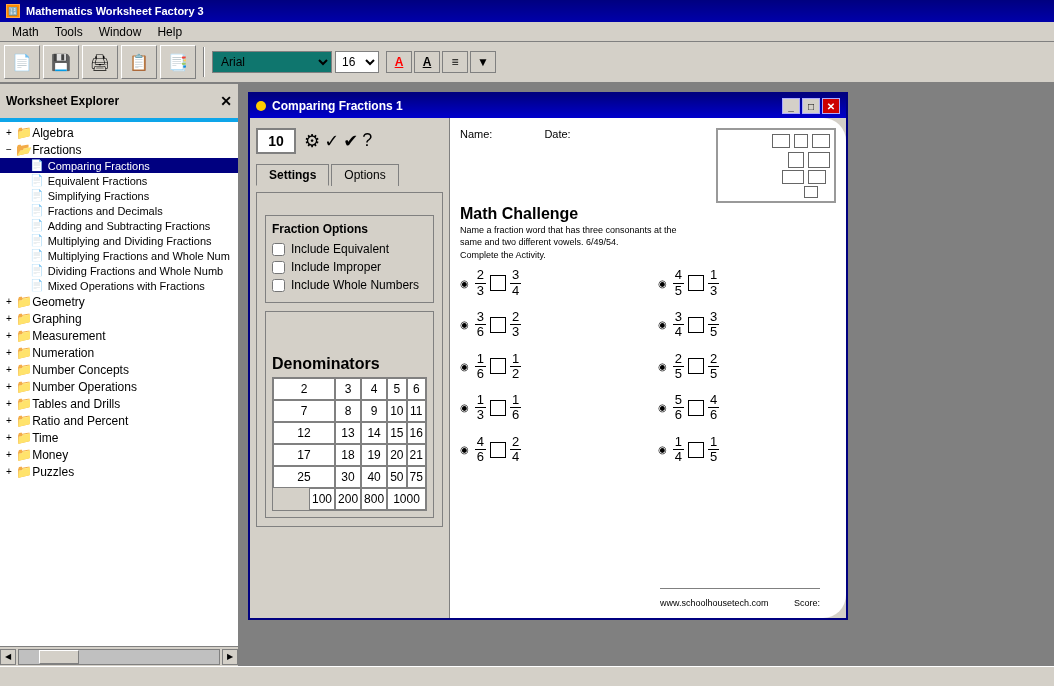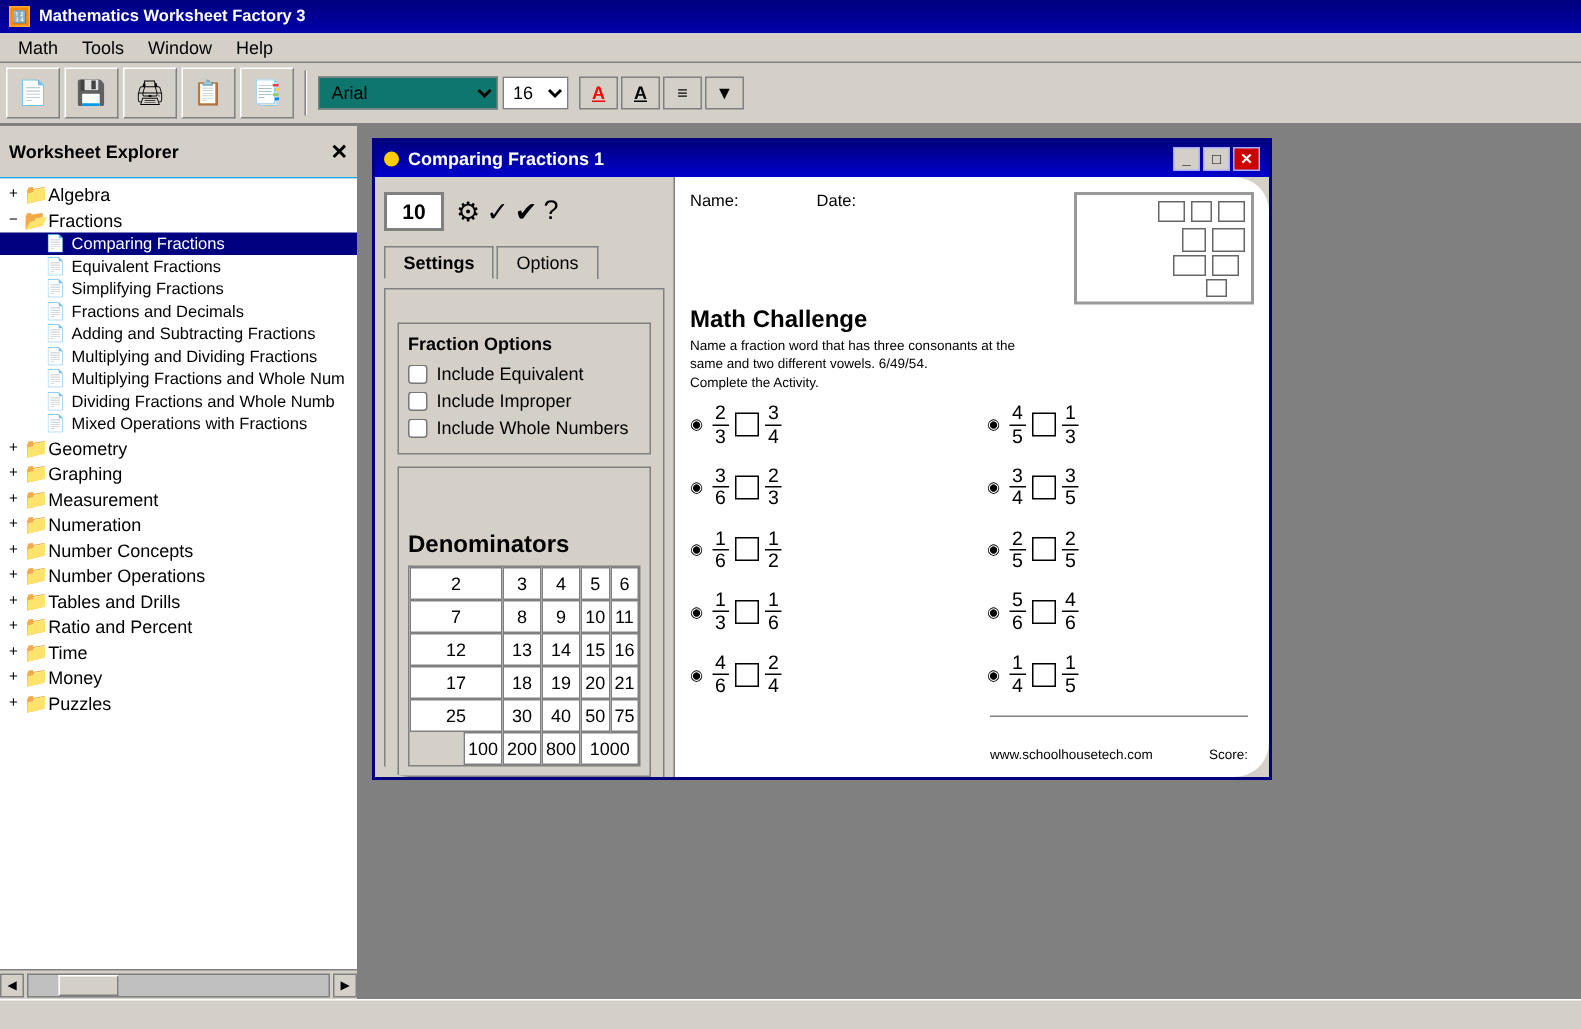--- a/index.html
+++ b/index.html
@@ -76,21 +76,21 @@
       width: 240px;
       background: #d4d0c8;
       border-right: 2px solid #808080;
       display: flex;
       flex-direction: column;
       height: 100%;
       overflow: hidden;
     }
     .explorer-header {
       background: #d4d0c8;
-      border-bottom: 1px solid #0ea5e9;
+      border-bottom: 4px solid #0ea5e9;
       padding: 17px 6px;
       font-size: 12px;
       font-weight: bold;
       display: flex;
       align-items: center;
       justify-content: space-between;
       height: 24px;
     }
     .explorer-close { cursor: pointer; font-size: 14px; }
     .explorer-tree {
@@ -144,21 +144,21 @@
       background: #808080;
       padding: 8px;
       overflow: hidden;
     }
     
     
     .worksheet-window {
       background: #d4d0c8;
       border: 2px solid #000080;
       width: 600px;
-      height: 428px;
+      height: 528px;
       display: flex;
       flex-direction: column;
     }
     .worksheet-titlebar {
       background: linear-gradient(to bottom, #000080, #0000cc);
       color: white;
       padding: 3px 6px;
       display: flex;
       align-items: center;
       justify-content: space-between;
@@ -321,29 +321,29 @@
     .fraction-display .frac-num { border-bottom: 1px solid black; padding: 0 2px; font-size: 13px; }
     .fraction-display .frac-den { padding: 0 2px; font-size: 13px; }
     .compare-box {
       width: 16px; height: 16px;
       border: 1px solid black;
       display: inline-block;
     }
     .bullet-dot { margin-right: 2px; font-size: 10px; }
     .preview-footer {
       margin-top: auto;
-      padding-top: 20px;
+      padding-top: 9px;
       border-top: 1px solid #808080;
       display: flex;
       justify-content: space-between;
       font-size: 9px;
       position: absolute;
       bottom: 10px;
       left: 210px;
-      right: 14px;
+      right: 26px;
     }
     
     
     .status-bar {
       height: 20px;
       background: #d4d0c8;
       border-top: 1px solid #ffffff;
       display: flex;
       align-items: center;
       padding: 0 4px;

